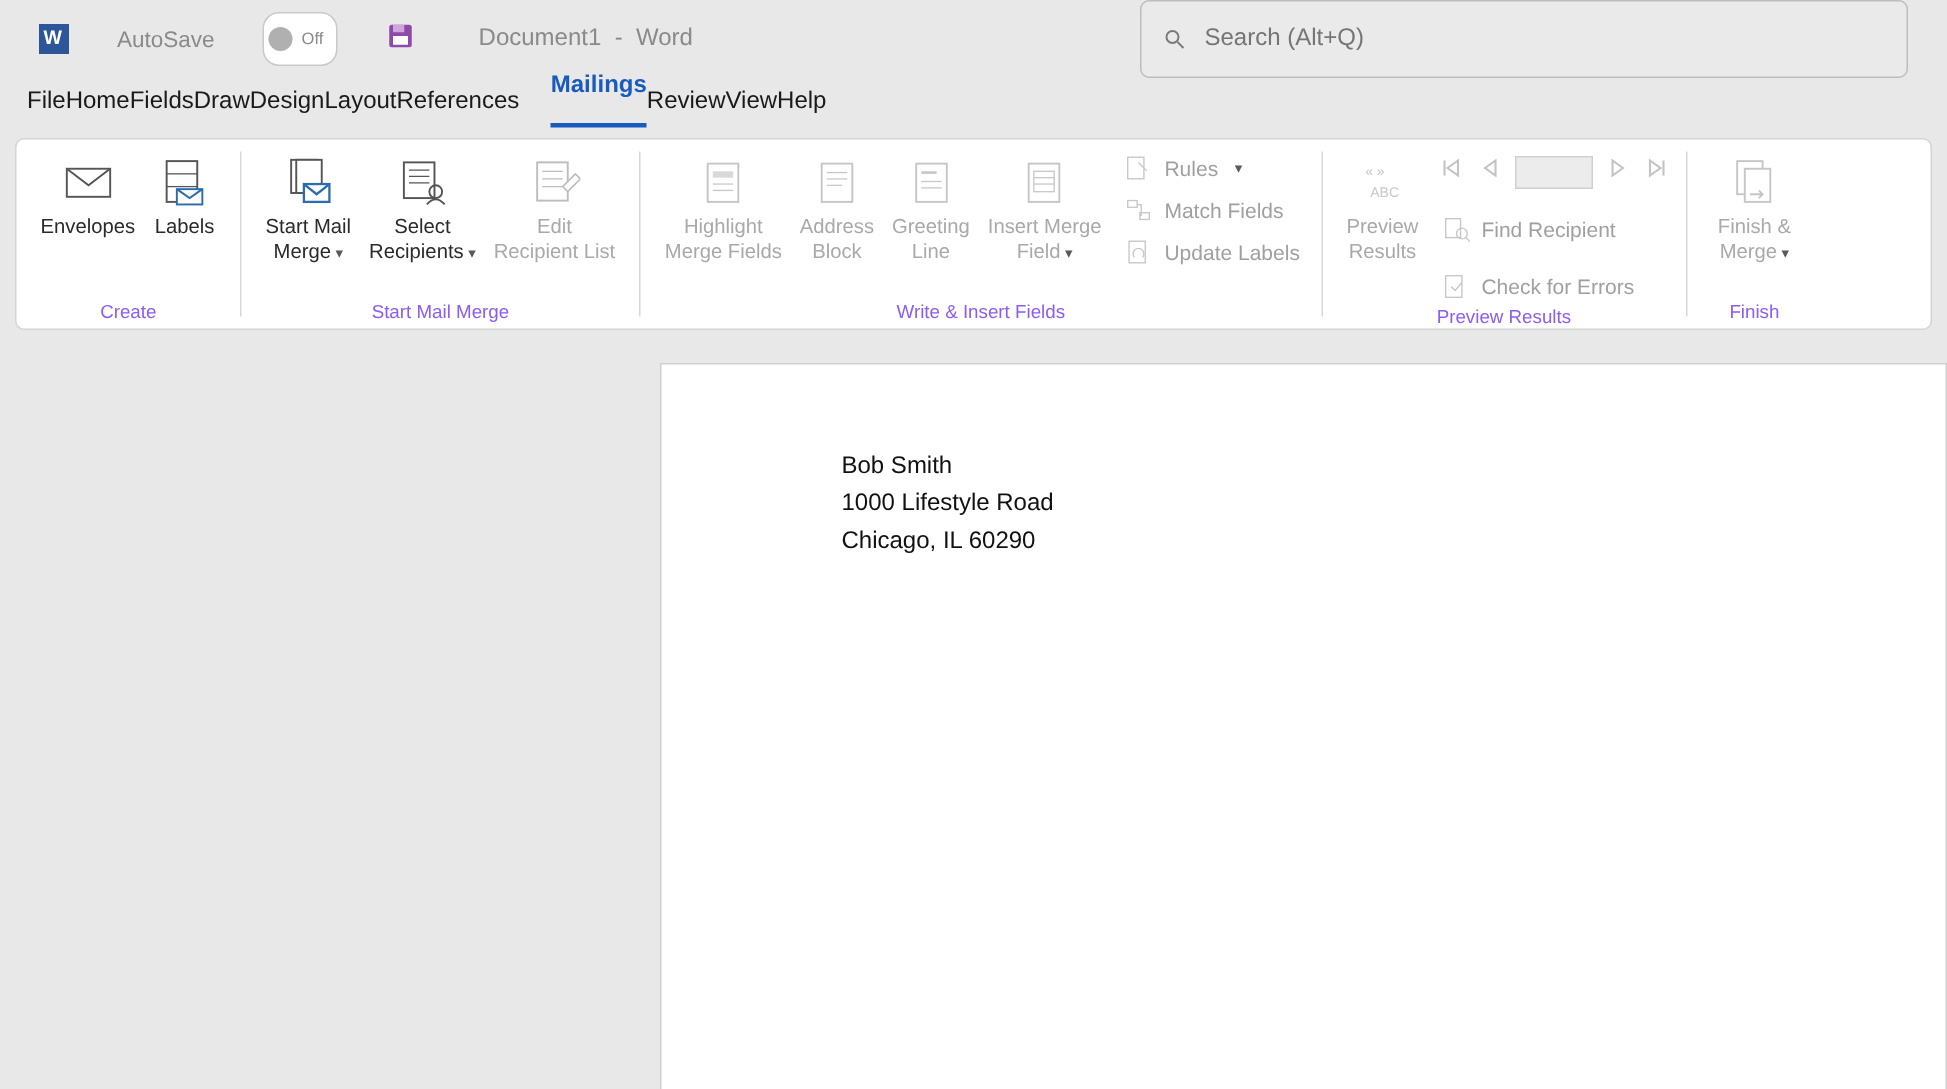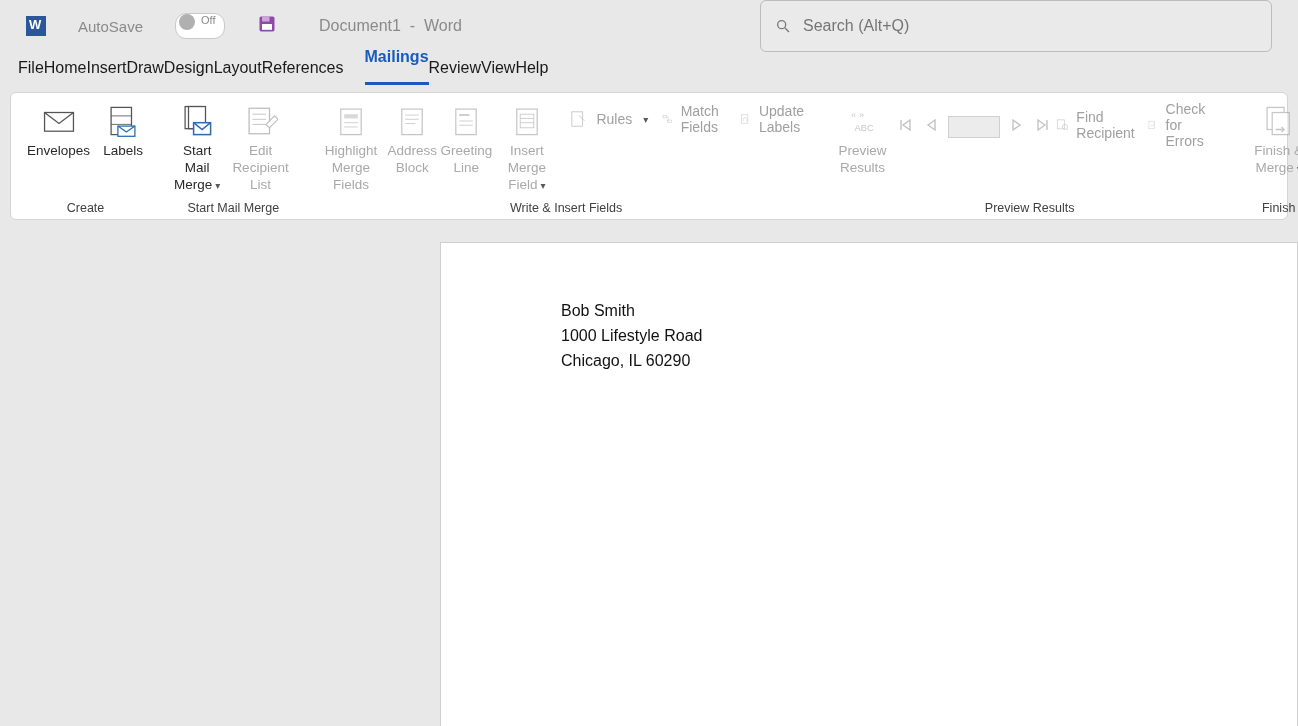--- a/index.html
+++ b/index.html
@@ -3,50 +3,50 @@
 <meta charset="utf-8">
 <style>
 * { margin: 0; padding: 0; box-sizing: border-box; font-family: "Segoe UI", Arial, sans-serif; }
 body { background: #e8e8e8; width: 1298px; height: 726px; overflow: hidden; }
 
 
 .title-bar { height: 52px; display: flex; align-items: center; padding: 0 26px; gap: 32px; }
 .word-logo { width: 20px; height: 20px; background: #2b579a; position: relative; }
 .word-logo::after { content:"W"; color:#fff; font-weight:bold; font-size:13px; position:absolute; left:3px; top:1px; }
 .autosave-label { color:#8a8a8a; font-size:15px; }
-.autosave-toggle { width:50px; height:26px; border-radius:11px; background:#fff; border:1px solid #c9c9c9; position:relative; display:flex; align-items:flex-start; }
+.autosave-toggle { width:50px; height:36px; border-radius:11px; background:#fff; border:1px solid #c9c9c9; position:relative; display:flex; align-items:center; }
 .autosave-toggle .knob { width:16px; height:16px; border-radius:50%; background:#b0b0b0; margin-left:3px; }
 .autosave-toggle .off { font-size:11px; color:#8a8a8a; margin-left:6px; }
 .save-icon svg { width:20px; height:20px; }
 .doc-title { color:#8a8a8a; font-size:16px; margin-left:10px; }
 .search-box { margin-left:auto; width:512px; height:52px; border:1px solid #bdbdbd; border-radius:6px; background:#eaeaea; display:flex; align-items:center; padding:0 14px; gap:12px; }
 .search-box svg { width:16px; height:16px; }
 .search-box input { border:none; background:transparent; font-size:16px; color:#6a6a6a; flex:1; outline:none; }
 
 
 .tab-strip { height:34px; display:flex; align-items:flex-end; padding:0 18px; border-bottom:1px solid transparent; }
 .tab { font-size:16px; color:#1a1a1a; padding-bottom:8px; cursor:pointer; }
 .tab.active { color:#185abd; font-weight:700; border-bottom:3px solid #185abd; padding-bottom:16px;margin-left:21px; }
 
 
 .ribbon { margin:6px 10px 0 10px; background:#fff; border:1px solid #d4d4d4; border-radius:6px; height:128px; display:flex; position:relative; }
 .ribbon-group { display:flex; flex-direction:column; height:100%; }
 .group-body { flex:1; display:flex; align-items:flex-start; padding:6px 10px 0 10px; }
-.group-label { text-align:center; font-size:12.5px; color:#404040; height:22px; display:flex; align-items:center; justify-content:center; }
+.group-label { text-align:center; font-size:12.5px; color:#8b5cf6; height:22px; display:flex; align-items:center; justify-content:center; }
 .divider { width:1px; background:#d8d8d8; margin:8px 0 8px 0; }
 
 .big-btn { display:flex; flex-direction:column; align-items:center; justify-content:flex-start; width:auto; min-width:54px; padding:0 6px; cursor:pointer; }
 .big-btn .bicon { height:40px; display:flex; align-items:center; justify-content:center; margin-top:2px; }
 .big-btn .bicon svg { width:34px; height:34px; }
 .big-btn .blabel { font-size:13.5px; color:#2a2a2a; text-align:center; line-height:1.25; margin-top:2px; }
 .big-btn.disabled .blabel { color:#a9a9a9; }
 .big-btn.disabled svg { opacity:.55; }
 .chev { font-size:10px; color:#5a5a5a; margin-left:3px; }
 
-.stack { display:flex; flex-direction:row; gap:6px; padding-top:2px; }
+.stack { display:flex; flex-direction:column; gap:6px; padding-top:2px;text-align:right; }
 .stack-item { display:flex; align-items:center; gap:8px; font-size:14px; color:#a0a0a0; cursor:pointer; padding:2px 4px; }
 .stack-item svg { width:18px; height:18px; opacity:.55; }
 
 .nav-row { display:flex; align-items:center; gap:8px; padding-top:4px; }
 .nav-row svg { width:14px; height:14px; }
 .nav-row .nav-btn { padding:2px; cursor:pointer; opacity:.5; }
 .nav-row .record-box { width:52px; height:22px; background:#ececec; border:1px solid #d0d0d0; }
 
 .finish-group .big-btn { min-width:70px; }
 
@@ -82,21 +82,21 @@
         <circle cx="10" cy="10" r="6" fill="none" stroke="#7a7a7a" stroke-width="2"></circle>
         <line x1="15" y1="15" x2="21" y2="21" stroke="#7a7a7a" stroke-width="2"></line>
       </svg>
     <input type="text" placeholder="Search (Alt+Q)" style="">
   </div>
 </div>
 
 <div class="tab-strip">
   <div class="tab">File</div>
   <div class="tab">Home</div>
-  <div class="tab">Insert</div>
+  <div class="tab">Fields</div>
   <div class="tab">Draw</div>
   <div class="tab">Design</div>
   <div class="tab">Layout</div>
   <div class="tab">References</div>
   <div class="tab active">Mailings</div>
   <div class="tab">Review</div>
   <div class="tab">View</div>
   <div class="tab">Help</div>
 </div>
 
@@ -137,20 +137,34 @@
             <svg viewBox="0 0 40 40">
               <rect x="6" y="3" width="20" height="26" fill="none" stroke="#555" stroke-width="1.5"></rect>
               <rect x="10" y="3" width="20" height="26" fill="#fff" stroke="#555" stroke-width="1.5"></rect>
               <rect x="16" y="22" width="20" height="14" fill="#fff" stroke="#2b6cb0" stroke-width="1.8"></rect>
               <polyline points="16,22 26,30 36,22" fill="none" stroke="#2b6cb0" stroke-width="1.8"></polyline>
             </svg>
           </div>
         <div class="blabel"><span style="white-space:pre-line">Start Mail
 Merge</span><span class="chev">▾</span></div>
       </div>
+      <div class="big-btn">
+        <div class="bicon">
+            <svg viewBox="0 0 40 40">
+              <rect x="5" y="5" width="24" height="28" fill="none" stroke="#555" stroke-width="1.5"></rect>
+              <line x1="9" y1="11" x2="25" y2="11" stroke="#555"></line>
+              <line x1="9" y1="16" x2="25" y2="16" stroke="#555"></line>
+              <line x1="9" y1="21" x2="25" y2="21" stroke="#555"></line>
+              <circle cx="30" cy="28" r="5" fill="none" stroke="#555" stroke-width="1.5"></circle>
+              <path d="M23 38 q7 -8 14 0" fill="none" stroke="#555" stroke-width="1.5"></path>
+            </svg>
+          </div>
+        <div class="blabel"><span style="white-space:pre-line">Select
+Recipients</span><span class="chev">▾</span></div>
+      </div>
       <div class="big-btn disabled">
         <div class="bicon">
             <svg viewBox="0 0 40 40">
               <rect x="6" y="5" width="24" height="30" fill="none" stroke="#888" stroke-width="1.5"></rect>
               <line x1="10" y1="12" x2="26" y2="12" stroke="#888"></line>
               <line x1="10" y1="18" x2="26" y2="18" stroke="#888"></line>
               <line x1="10" y1="24" x2="26" y2="24" stroke="#888"></line>
               <path d="M26 24 l10 -10 l4 4 l-10 10 z" fill="#fff" stroke="#888" stroke-width="1.3"></path>
             </svg>
           </div>
@@ -247,21 +261,21 @@
       <div class="big-btn disabled">
         <div class="bicon">
             <svg viewBox="0 0 40 40">
               <text x="6" y="16" font-size="11" fill="#999">«  »</text>
               <text x="10" y="32" font-size="11" fill="#999">ABC</text>
             </svg>
           </div>
         <div class="blabel" style="white-space:pre-line">Preview
 Results</div>
       </div>
-      <div style="display:flex;flex-direction:row;margin-left:6px;gap:0">
+      <div style="display:flex;flex-direction:column;margin-left:6px;gap:16px">
         <div class="nav-row">
           <span class="nav-btn"><svg viewBox="0 0 14 14">
                 <path d="M3 2 v10 M12 2 l-7 5 l7 5 z" fill="none" stroke="#888" stroke-width="1.4"></path>
               </svg></span>
           <span class="nav-btn"><svg viewBox="0 0 14 14">
                 <path d="M11 2 l-7 5 l7 5 z" fill="none" stroke="#888" stroke-width="1.4"></path>
               </svg></span>
           <div class="record-box"></div>
           <span class="nav-btn"><svg viewBox="0 0 14 14">
                 <path d="M3 2 l7 5 l-7 5 z" fill="none" stroke="#888" stroke-width="1.4"></path>

